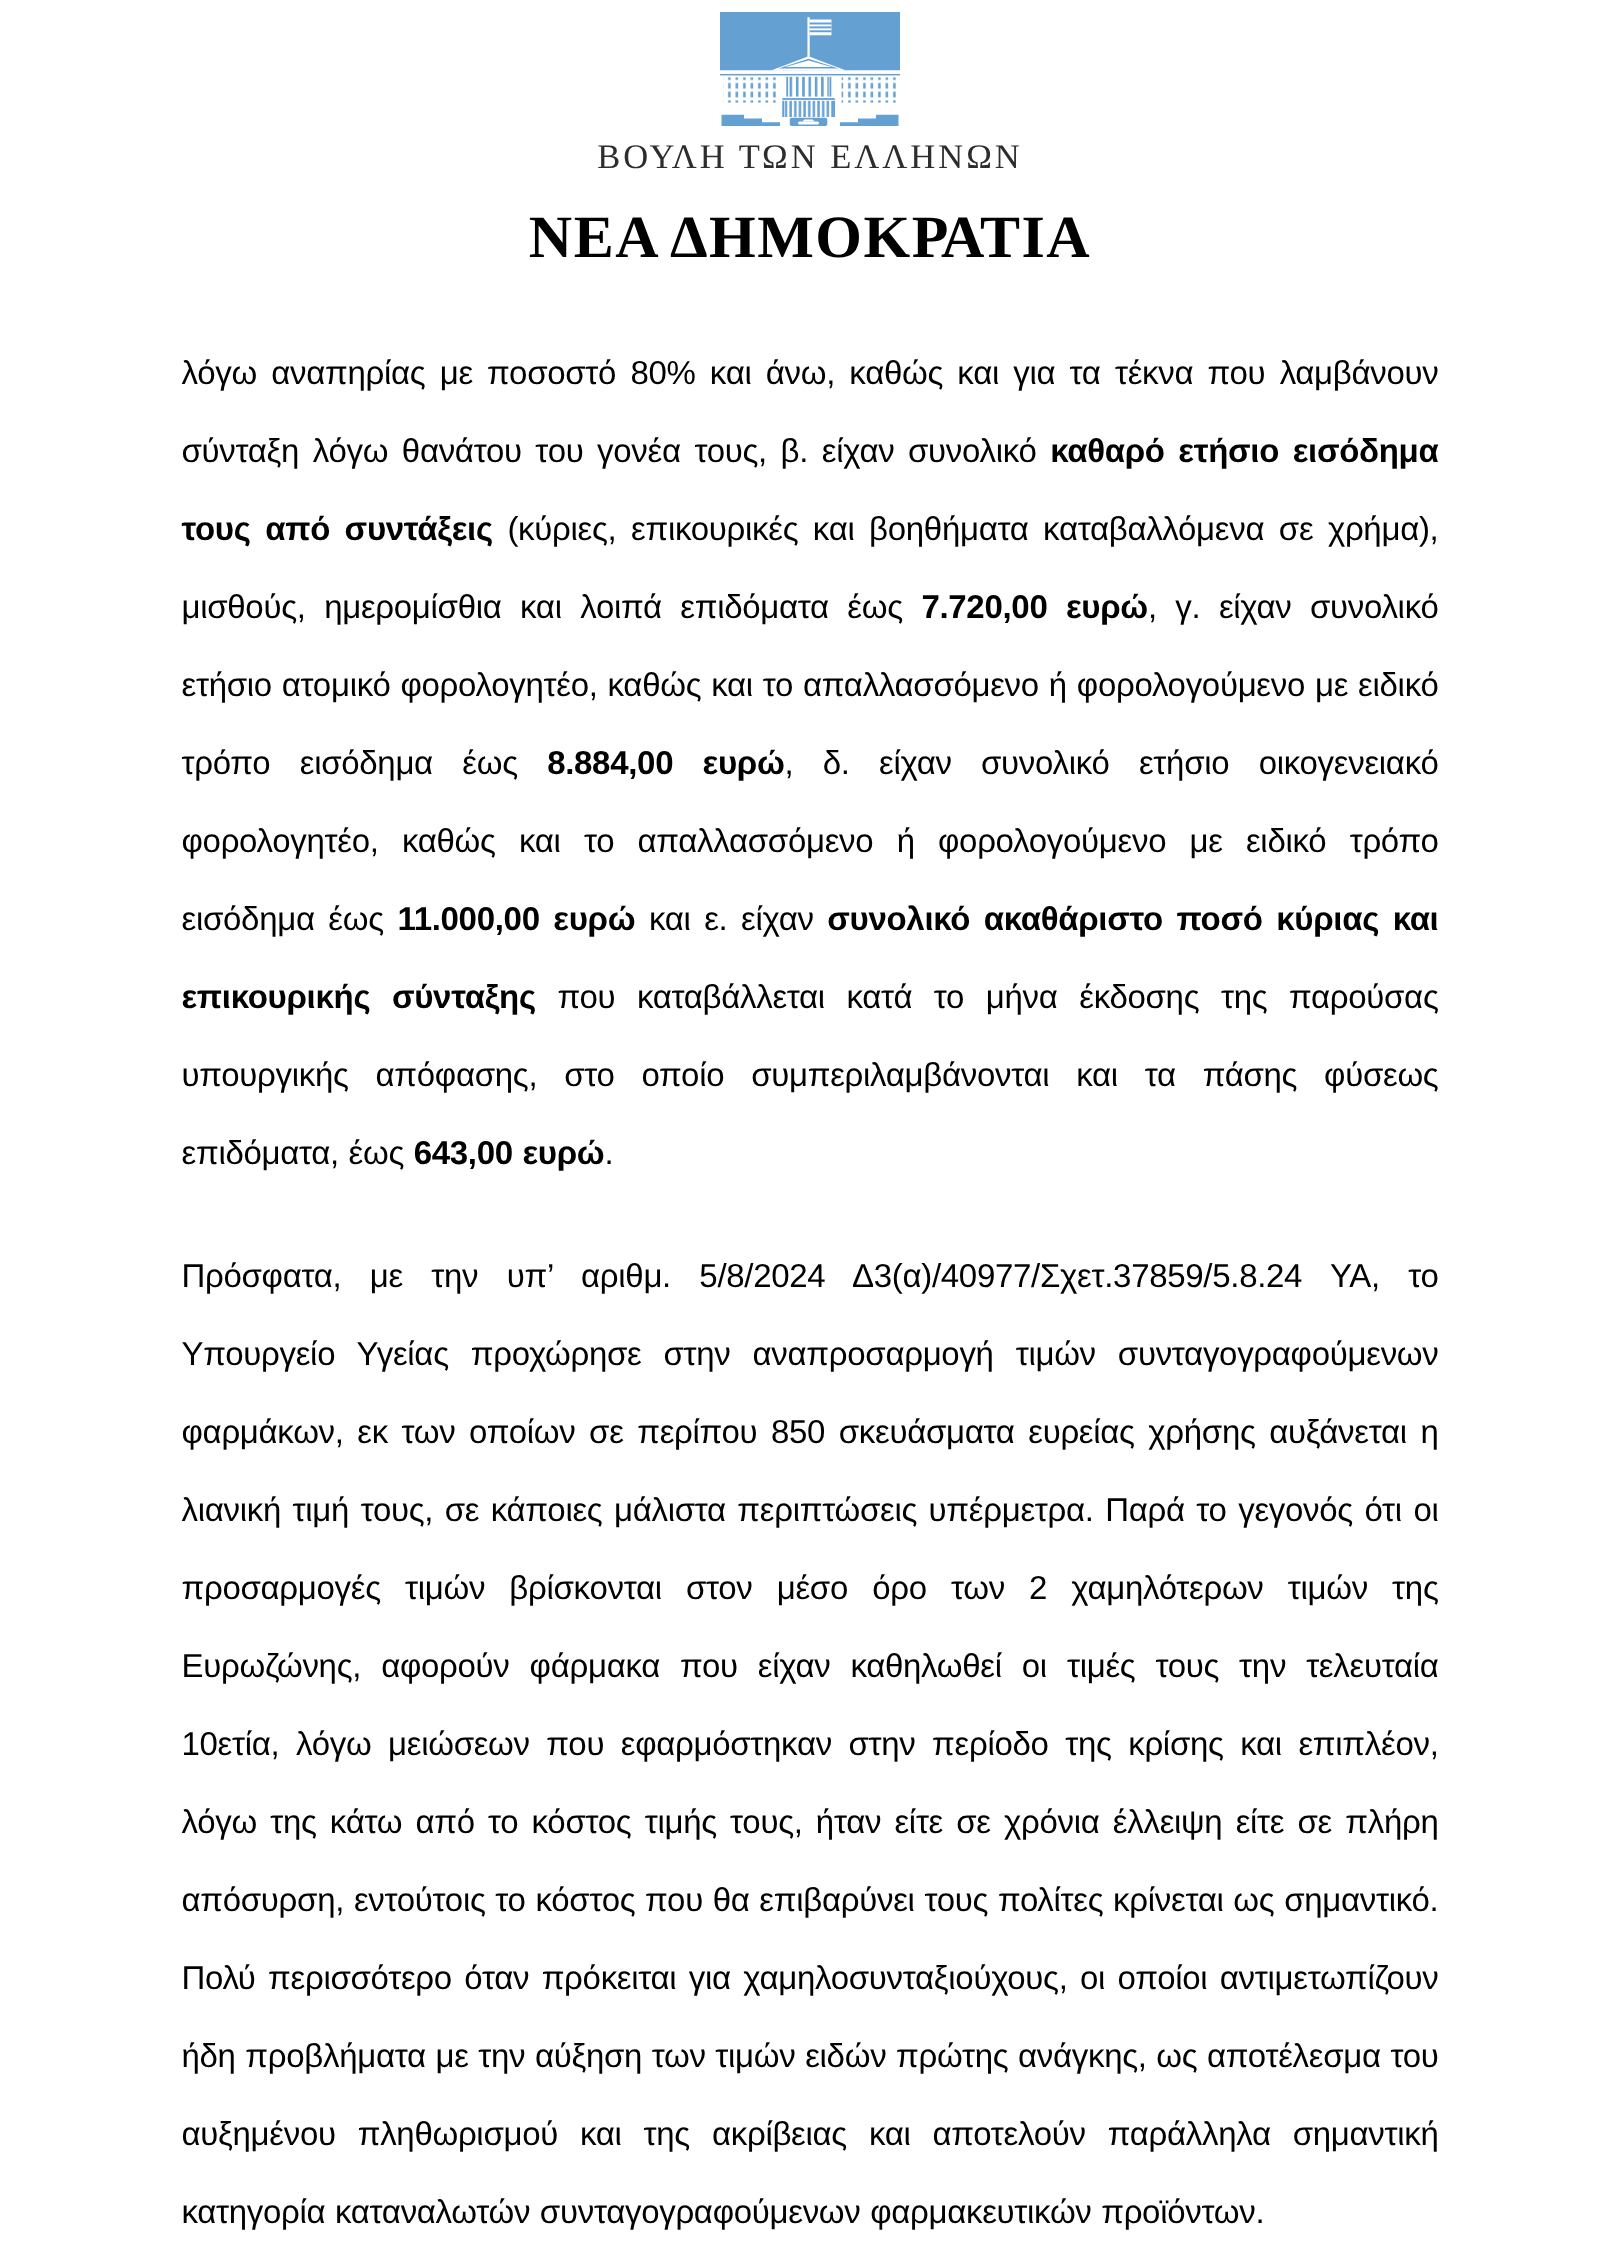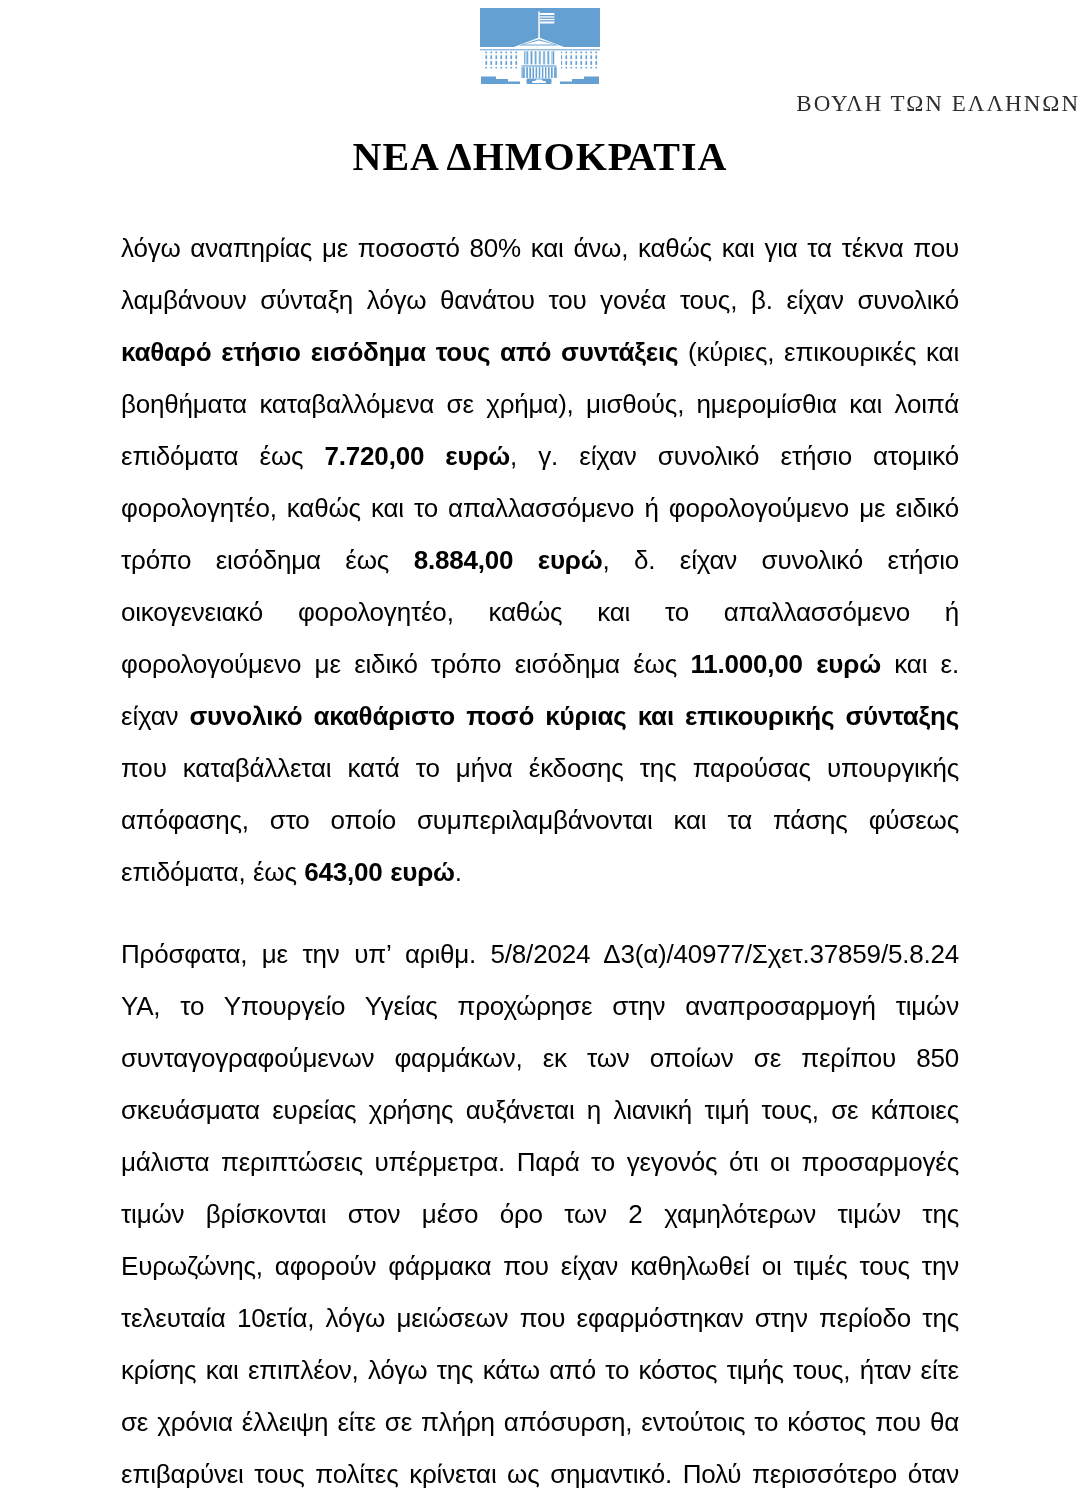--- a/index.html
+++ b/index.html
@@ -28,36 +28,35 @@
   .emblem svg {
     width: 122px;
     height: 76px;
   }
   .institution {
     margin-top: 3px;
     font-family: "Liberation Serif", "DejaVu Serif", serif;
     font-size: 23px;
     letter-spacing: 2px;
     color: #2d2d2d;
-    text-align: right;
   }
   .party-title {
     margin-top: 16px;
     font-family: "Liberation Serif", "DejaVu Serif", serif;
     font-weight: 700;
     font-size: 40px;
     letter-spacing: 1px;
     color: #000000;
   }
   .doc-body {
     padding: 42px 121px 0 121px;
   }
   .para {
     margin: 0 0 30px 0;
-    font-size: 26px;
+    font-size: 22px;
     line-height: 52px;
     text-align: justify;
     letter-spacing: -0.2px;
     word-spacing: 0.5px;
   }
   .para .b {
     font-weight: 700;
   }
 </style>
 </head>

